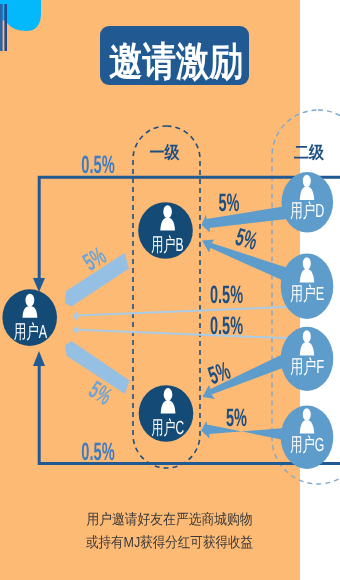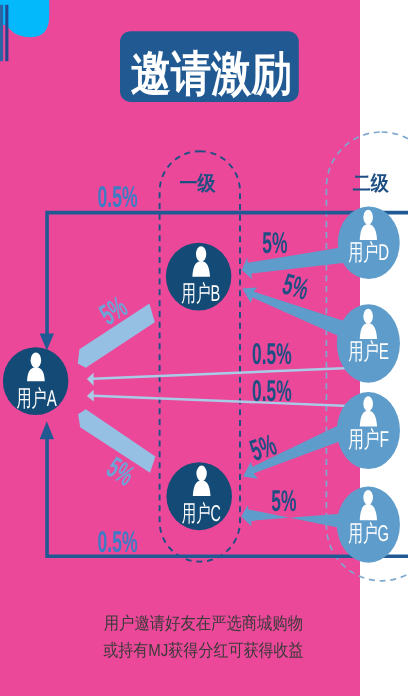--- a/index.html
+++ b/index.html
@@ -3,21 +3,21 @@
 <meta charset="utf-8">
 <title>邀请激励</title>
 <style>
   html,body{margin:0;padding:0;}
   body{
     width:340px;height:580px;background:#ffffff;overflow:hidden;
     font-family:"Liberation Sans",sans-serif;
     -webkit-font-smoothing:antialiased;
     text-rendering:geometricPrecision;
   }
-  #stage{position:relative;width:300px;height:580px;background:#ec4899;}
+  #stage{position:relative;width:300px;height:580px;background:#fdba74;}
   #svg-layer{position:absolute;left:0;top:0;width:340px;height:580px;display:block;}
 </style>
 </head>
 <body>
 
 <div id="stage">
 <svg id="svg-layer" viewBox="0 0 340 580">
   <defs>
     <clipPath id="logoclip">
           <rect x="0" y="0" width="44" height="54"></rect>

